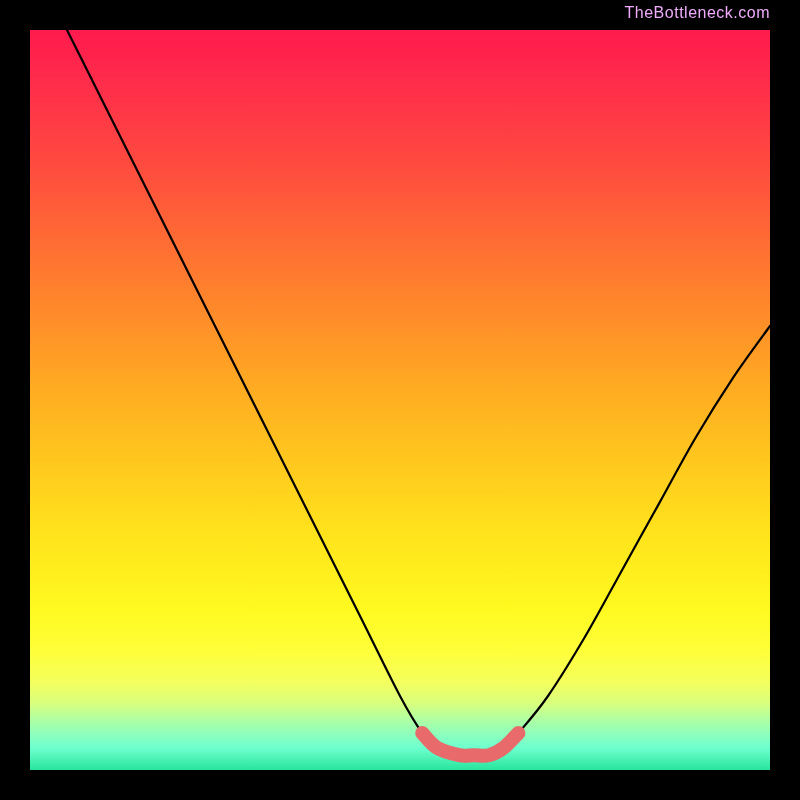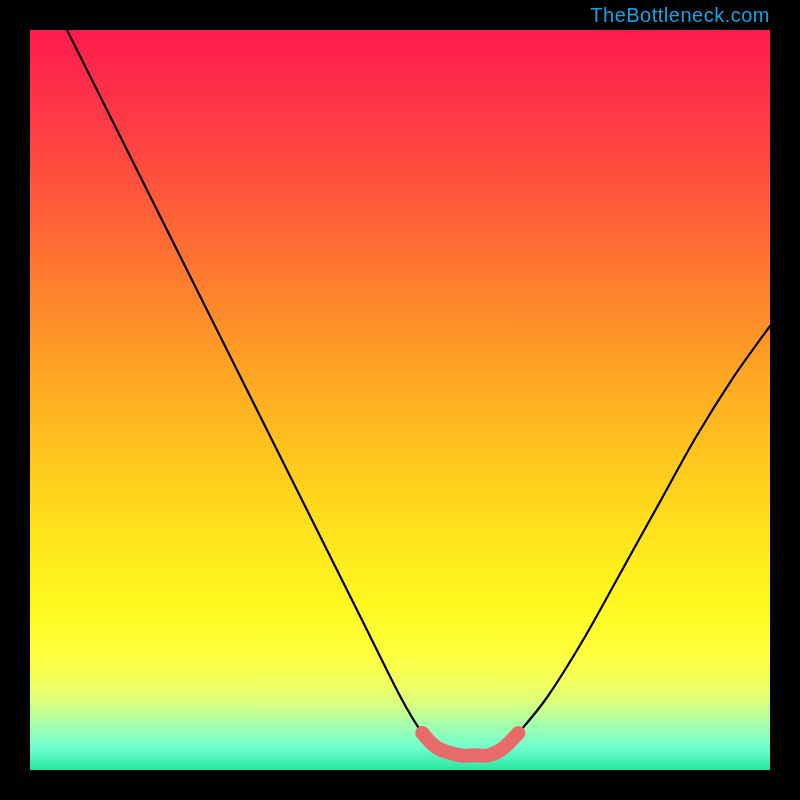--- a/index.html
+++ b/index.html
@@ -49,22 +49,22 @@
     position: absolute;
     left: 0;
     top: 0;
     width: 740px;
     height: 740px;
   }
   .watermark {
     position: absolute;
     top: 4px;
     right: 30px;
-    color: #0ea5e9;
-    font-size: 20px;
+    color: #f0abfc;
+    font-size: 16px;
     font-weight: 500;
     letter-spacing: 0.5px;
     user-select: none;
   }
 </style>
 </head>
 <body>
 
 <div class="frame">
 

